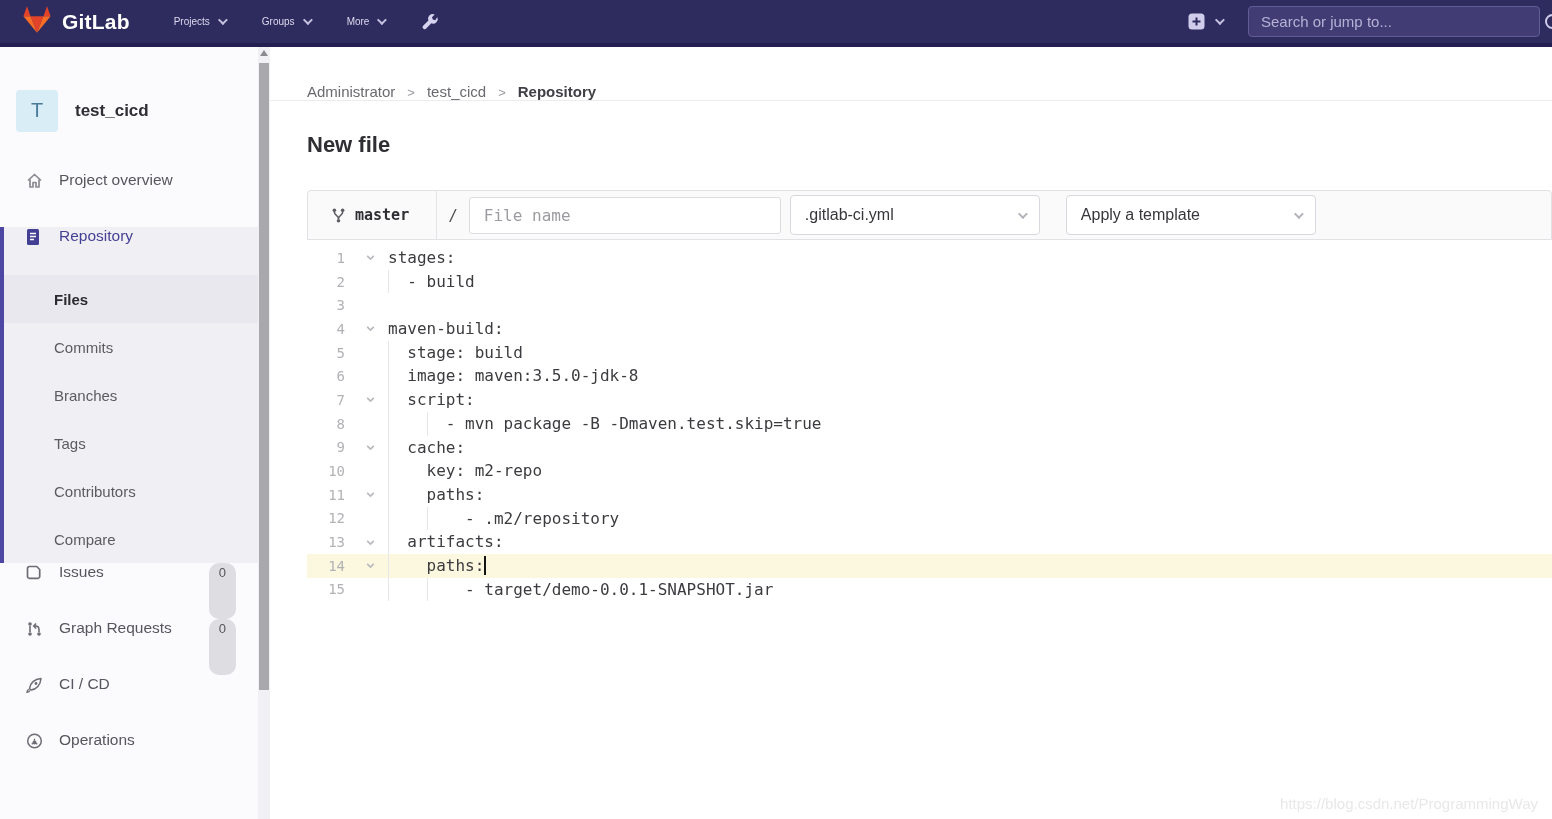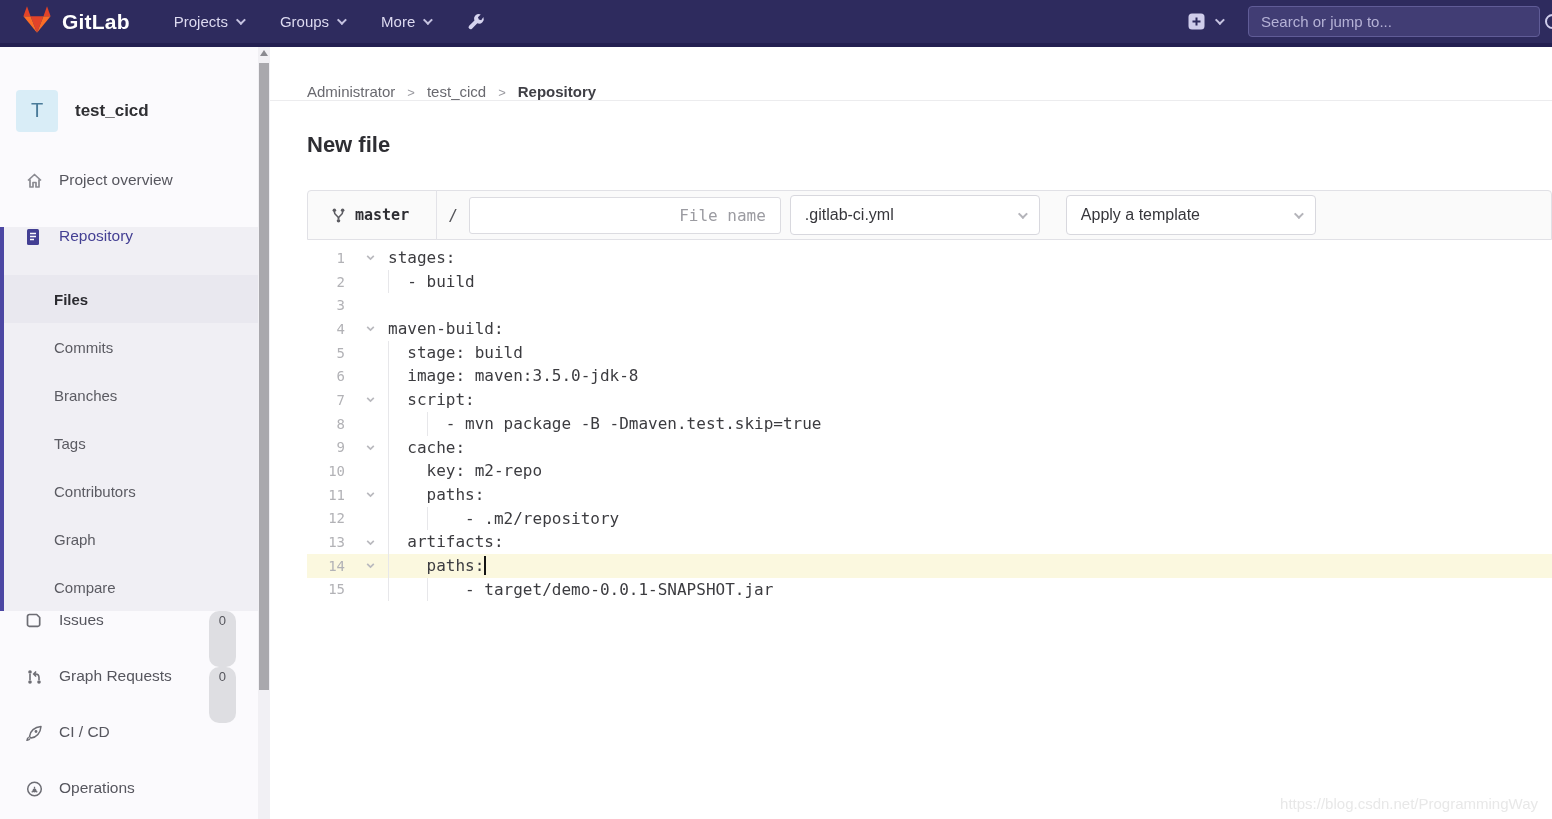--- a/index.html
+++ b/index.html
@@ -7,21 +7,21 @@
               font-family:"Liberation Sans", sans-serif; }
 
   
   .navbar { position:absolute; top:0; left:0; width:1552px; height:47px;
             background:#2e2b5e; border-bottom:4px solid #232051;
             display:flex; align-items:center; z-index:30; }
   .nav-left { display:flex; align-items:center; padding-left:22px; }
   .brand { display:flex; align-items:center; cursor:pointer; }
   .brand-text { color:#ffffff; font-size:21px; font-weight:bold; margin-left:10px; letter-spacing:.2px; }
   .nav-menu { display:flex; align-items:center; margin-left:44px; gap:37px; }
-  .nav-item { color:#dddaf0; font-size:15px; display:flex; align-items:center; gap:8px; cursor:pointer; }
+  .nav-item { color:#dddaf0; font-size:10px; display:flex; align-items:center; gap:8px; cursor:pointer; }
   .caret { width:7px; height:7px; border-right:2px solid #c5c2e0; border-bottom:2px solid #c5c2e0;
            transform:rotate(45deg) translateY(-2px); display:inline-block; }
   .nav-wrench { margin-left:36px; cursor:pointer; display:flex; align-items:center; }
   .nav-right { margin-left:auto; display:flex; align-items:center; padding-right:12px; position:relative; }
   .plus-group { display:flex; align-items:center; gap:10px; margin-right:26px; cursor:pointer; }
   .search-box { width:292px; height:31px; background:#413d74; border:1px solid #605c97; border-radius:4px;
                 color:#e6e4f5; font-size:15px; padding:0 12px; outline:none; }
   .search-box::placeholder { color:#b5b2d6; }
   .edge-search-icon { position:absolute; right:-8px; top:8px; width:15px; height:15px;
                       border:2px solid #cfcdeb; border-radius:50%; }
@@ -63,21 +63,21 @@
 
   
   .editor-wrap { position:absolute; top:143px; left:37px; right:0; bottom:0; }
   .ed-toolbar { height:50px; background:#fafafa; border:1px solid #e1e1e6; border-radius:4px 4px 0 0;
                 display:flex; align-items:center; padding-left:23px; }
   .branch { display:flex; align-items:center; gap:9px; cursor:pointer; }
   .branch-name { font-family:"DejaVu Sans Mono", monospace; font-size:15px; font-weight:bold; color:#2e2e33; }
   .tb-divider { width:1px; height:50px; background:#e3e3e8; margin-left:27px; }
   .path-sep { font-family:"DejaVu Sans Mono", monospace; font-size:16px; color:#55555a; margin:0 11px 0 11px; }
   .file-input { width:312px; height:37px; border:1px solid #dcdce1; border-radius:3px; background:#fff;
-                font-family:"DejaVu Sans Mono", monospace; font-size:16px; color:#333; padding:0 14px; outline:none;text-align:right; }
+                font-family:"DejaVu Sans Mono", monospace; font-size:16px; color:#333; padding:0 14px; outline:none; }
   .file-input::placeholder { color:#9b9ba1; }
   .tb-select { height:40px; border:1px solid #d8d8de; border-radius:4px; background:#fff;
                display:flex; align-items:center; justify-content:space-between;
                padding:0 14px; width:250px; cursor:pointer; }
   .tb-select .val { font-size:16px; color:#36363b; }
   .tb-select .caret { border-color:#b4b4ba; }
   .sel-filetype { margin-left:9px; }
   .sel-template { margin-left:26px; }
 
   .code-area { background:#fff; padding-top:6px; }
@@ -177,23 +177,20 @@
         <div class="sub-item">
           <span class="lbl">Branches</span>
         </div>
         <div class="sub-item">
           <span class="lbl">Tags</span>
         </div>
         <div class="sub-item">
           <span class="lbl">Contributors</span>
         </div>
         <div class="sub-item">
-          <span class="lbl">Graph</span>
-        </div>
-        <div class="sub-item">
           <span class="lbl">Compare</span>
         </div>
       </div>
       <div class="side-item">
         <span class="icn">
           <svg width="19" height="18" viewBox="0 0 18 18">
             <path d="M3.8 2.5 h7.4 l3 3 v7 a1.8 1.8 0 0 1 -1.8 1.8 h-8.6 a1.8 1.8 0 0 1 -1.8 -1.8 v-8.2 a1.8 1.8 0 0 1 1.8 -1.8 z" stroke="#6d6d74" stroke-width="1.7" fill="none" stroke-linejoin="round"></path>
           </svg>
         </span>
         <span class="lbl">Issues</span>

